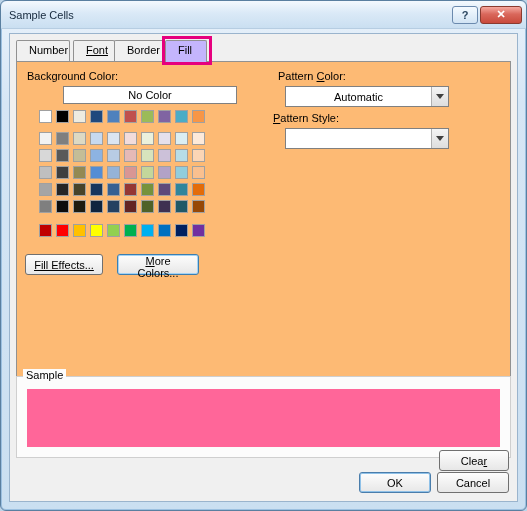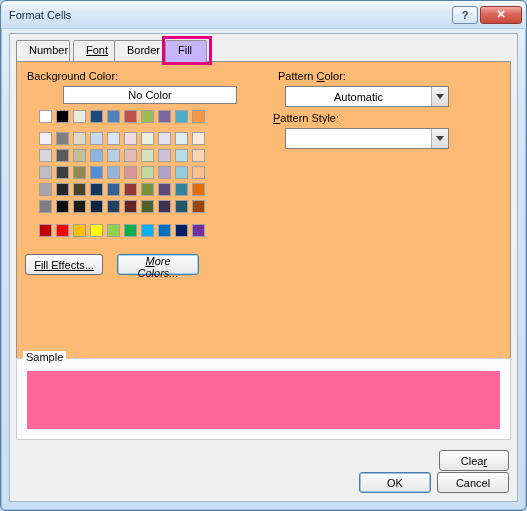--- a/index.html
+++ b/index.html
@@ -67,34 +67,34 @@
     position:absolute; height:21px; border:1px solid #808080; background:#fff;
     display:flex; align-items:center;
   }
   .combo .txt { flex:1; text-align:center; }
   .combo .arrow {
     width:17px; height:19px; border-left:1px solid #b0b0b0;
     display:flex; align-items:center; justify-content:center;
     background:linear-gradient(#f4f4f4,#dedede);
   }
   .sample-group {
-    position:absolute; left:6px; right:6px; top:324px; height:82px;
+    position:absolute; left:6px; right:6px; top:342px; height:82px;
     border:1px solid #cfcfcf; background:#fcfcfc;
   }
   .sample-group .legend {
     position:absolute; top:-8px; left:6px; background:#fcfcfc; padding:0 3px;
   }
   .sample-swatch { position:absolute; left:10px; right:10px; top:12px; bottom:10px; }
 </style>
 </head>
 <body>
 
 <div class="window">
   <div class="titlebar">
-    <span class="title">Format Cells</span>
+    <span class="title">Sample Cells</span>
     <div class="titlebtn">?</div>
     <div class="titlebtn closebtn">
       <span>✕</span>
     </div>
   </div>
 
   <div class="client">
 
     <div class="tabs">
       <div class="tab" style="left:0; width:54px;">Number</div>
@@ -184,21 +184,21 @@
           <div class="sw" style="background: rgb(0, 176, 80);"></div>
           <div class="sw" style="background: rgb(0, 176, 240);"></div>
           <div class="sw" style="background: rgb(0, 112, 192);"></div>
           <div class="sw" style="background: rgb(0, 32, 96);"></div>
           <div class="sw" style="background: rgb(112, 48, 160);"></div>
         </div>
 
       <button class="btn" style="left:8px; top:192px; width:78px;text-decoration:underline;">
         <span class="underline">F</span><span>ill Effects...</span>
       </button>
-      <button class="btn focus" style="left:100px; top:192px; width:82px;font-style:italic;">
+      <button class="btn focus" style="left:100px; top:192px; width:82px;">
         <span class="underline">M</span><span>ore Colors...</span>
       </button>
 
       <div class="lbl" style="left:261px; top:8px;">
         <span>Pattern </span><span class="underline">C</span><span>olor:</span>
       </div>
       <div class="combo" style="left:268px; top:24px; width:164px;">
         <span class="txt">Automatic</span>
         <div class="arrow">
           <svg width="8" height="5">

